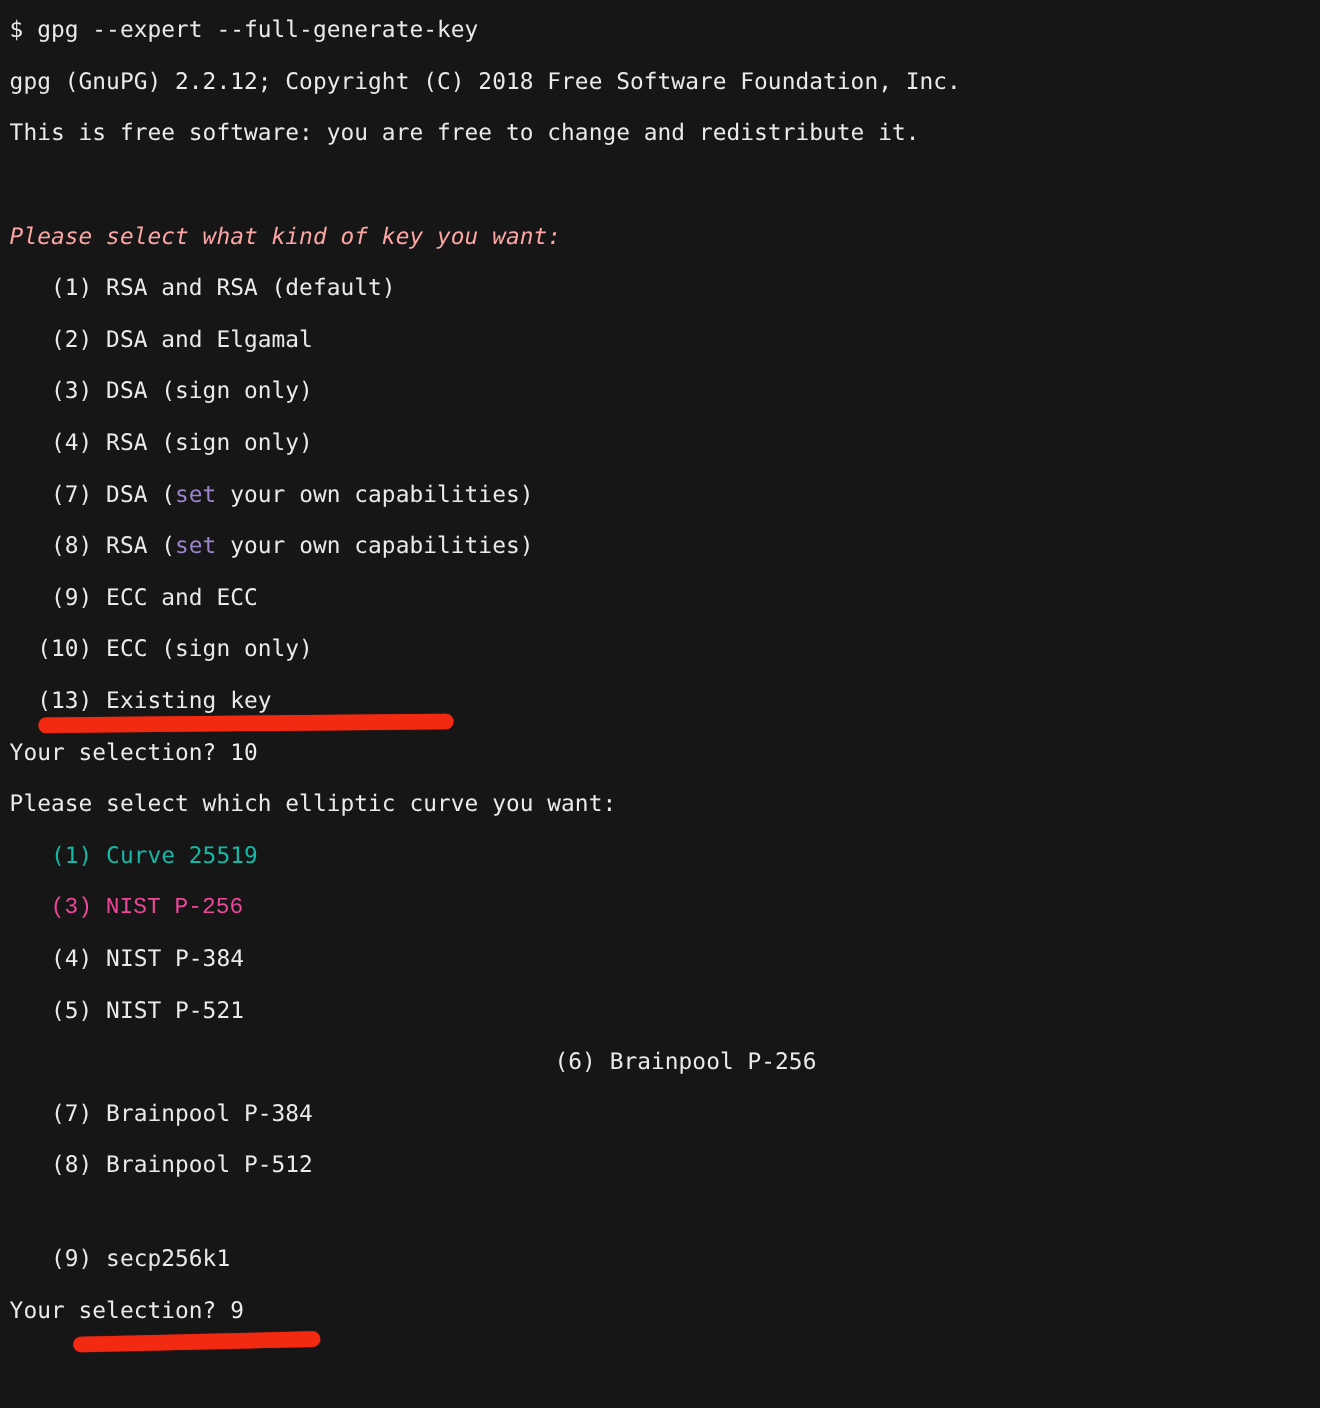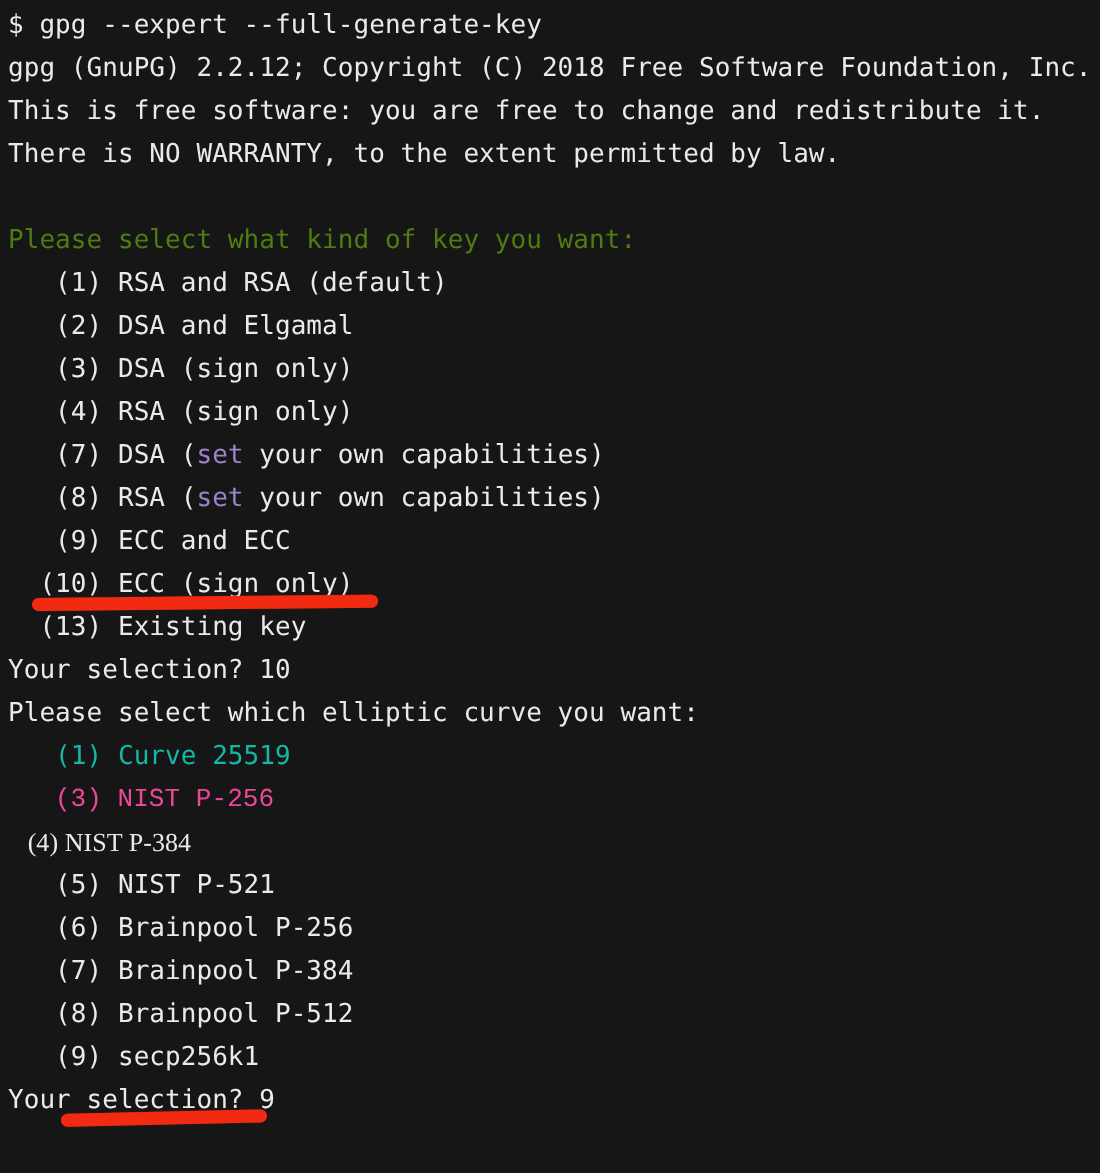--- a/index.html
+++ b/index.html
@@ -27,21 +27,21 @@
     top: 0;
     left: 0;
     width: 1100px;
     padding-top: 4px;
     padding-left: 8px;
     box-sizing: border-box;
   }
   .line {
     height: 43px;
     line-height: 43px;
-    font-size: 26px;
+    font-size: 19px;
     letter-spacing: 0.05px;
     color: #eaeaea;
     white-space: pre;
     font-family: "DejaVu Sans Mono", "Liberation Mono", monospace;
     font-weight: 400;
     text-rendering: geometricPrecision;
   }
   .line.blank {
     color: transparent;
   }
@@ -81,42 +81,41 @@
 </style>
 </head>
 <body>
 
 <div id="terminal" style="background: rgb(22, 22, 22);">
 
   <div id="lines">
       <div class="line" style="color: rgb(234, 234, 234);">$ gpg --expert --full-generate-key</div>
       <div class="line" style="color: rgb(234, 234, 234);">gpg (GnuPG) 2.2.12; Copyright (C) 2018 Free Software Foundation, Inc.</div>
       <div class="line" style="color: rgb(234, 234, 234);">This is free software: you are free to change and redistribute it.</div>
-      <div class="line" style="color: rgb(234, 234, 234);">There is NO WARRANTY, to the extent permitted by law.</div>
       <div class="line blank"> </div>
-      <div class="line" style="color: #4d7c0f;">Please select what kind of key you want:</div>
+      <div class="line" style="color: #fca5a5; font-style: italic;">Please select what kind of key you want:</div>
       <div class="line" style="color: rgb(234, 234, 234);">   (1) RSA and RSA (default)</div>
       <div class="line" style="color: rgb(234, 234, 234);">   (2) DSA and Elgamal</div>
       <div class="line" style="color: rgb(234, 234, 234);">   (3) DSA (sign only)</div>
       <div class="line" style="color: rgb(234, 234, 234);">   (4) RSA (sign only)</div>
       <div class="line" style="color: rgb(234, 234, 234);"><span>   (7) DSA (</span><span class="kw-set" style="color: rgb(155, 132, 203);">set</span><span> your own capabilities)</span></div>
       <div class="line" style="color: rgb(234, 234, 234);"><span>   (8) RSA (</span><span class="kw-set" style="color: rgb(155, 132, 203);">set</span><span> your own capabilities)</span></div>
       <div class="line" style="color: rgb(234, 234, 234);">   (9) ECC and ECC</div>
       <div class="line" style="color: rgb(234, 234, 234);">  (10) ECC (sign only)</div>
       <div class="line" style="color: rgb(234, 234, 234);">  (13) Existing key</div>
       <div class="line" style="color: rgb(234, 234, 234);">Your selection? 10</div>
       <div class="line" style="color: rgb(234, 234, 234);">Please select which elliptic curve you want:</div>
       <div class="line" style="color: #14b8a6;">   (1) Curve 25519</div>
       <div class="line" style="color: #ec4899; font-family: Liberation Mono, monospace;">   (3) NIST P-256</div>
-      <div class="line" style="color: rgb(234, 234, 234); font-family: Liberation Serif, serif;">   (4) NIST P-384</div>
+      <div class="line" style="color: rgb(234, 234, 234);">   (4) NIST P-384</div>
       <div class="line" style="color: rgb(234, 234, 234);">   (5) NIST P-521</div>
-      <div class="line" style="color: rgb(234, 234, 234);">   (6) Brainpool P-256</div>
+      <div class="line" style="color: rgb(234, 234, 234); text-align: center;">   (6) Brainpool P-256</div>
       <div class="line" style="color: rgb(234, 234, 234);">   (7) Brainpool P-384</div>
       <div class="line" style="color: rgb(234, 234, 234);">   (8) Brainpool P-512</div>
-      <div class="line" style="color: rgb(234, 234, 234);">   (9) secp256k1</div>
+      <div class="line" style="color: rgb(234, 234, 234); margin-top: 35px;">   (9) secp256k1</div>
       <div class="line" style="color: rgb(234, 234, 234);">Your selection? 9</div>
     </div>
 
   <div class="annot-layer">
     <div class="underline-stroke" id="underline-ecc-sign-only" style="background: rgb(242, 42, 17);"></div>
     <div class="underline-stroke" id="underline-secp256k1" style="background: rgb(242, 42, 17);"></div>
   </div>
 
 </div>
 

